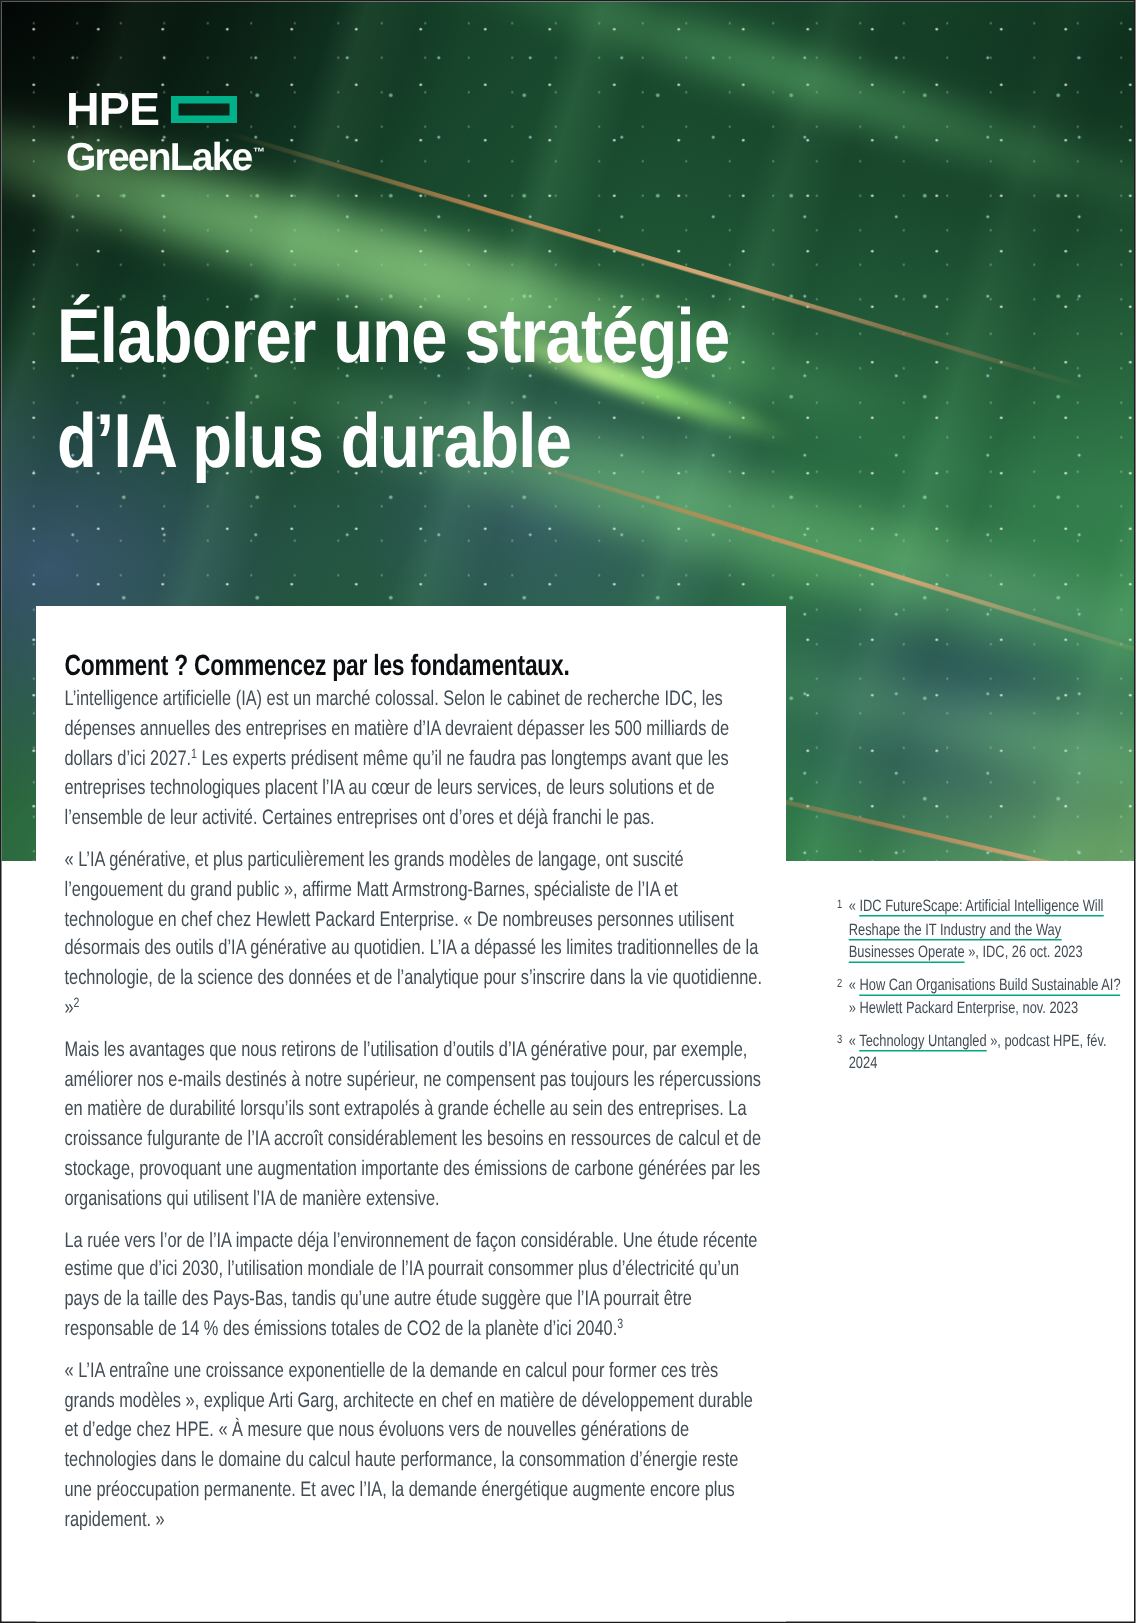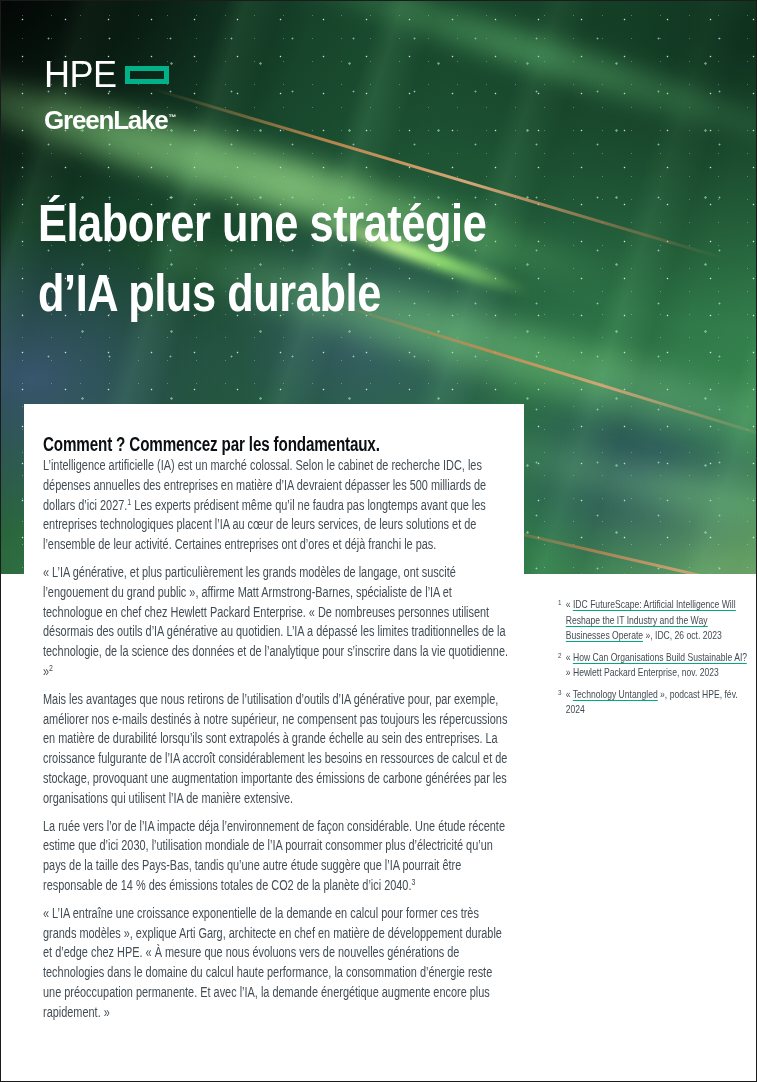--- a/index.html
+++ b/index.html
@@ -43,23 +43,23 @@
   .streak{position:absolute;transform-origin:0 0;}
   .streak1{left:150px;top:86px;width:600px;height:3px;transform:rotate(16.5deg);filter:blur(.4px);
     background:linear-gradient(90deg,transparent,rgba(205,140,80,.85) 30%,rgba(235,175,125,.9) 55%,rgba(200,130,90,.5) 80%,transparent);}
   .streak2{left:330px;top:300px;width:470px;height:2.5px;transform:rotate(17deg);filter:blur(.4px);
     background:linear-gradient(90deg,transparent,rgba(205,140,80,.8) 35%,rgba(230,170,120,.85) 60%,transparent);}
   .streak3{left:470px;top:520px;width:330px;height:2.5px;transform:rotate(13deg);filter:blur(.4px);
     background:linear-gradient(90deg,transparent,rgba(200,135,85,.75) 40%,rgba(225,165,120,.8) 65%,transparent);}
   
   .logo{position:absolute;left:43px;top:56px;color:#fff;}
   .logo-row{display:flex;align-items:center;}
-  .logo-hpe{font-size:36px;font-weight:normal;letter-spacing:-.5px;line-height:1;}
+  .logo-hpe{font-size:31px;font-weight:bold;letter-spacing:-.5px;line-height:1;}
   .logo-mark{display:inline-block;width:34px;height:8px;border:5px solid #00B189;margin-left:8px;}
-  .logo-product{font-size:26px;font-weight:bold;letter-spacing:-1.2px;line-height:1;margin-top:14px;}
+  .logo-product{font-size:26px;font-weight:bold;letter-spacing:-1.2px;line-height:1;margin-top:3px;}
   .tm{font-size:8px;font-weight:bold;letter-spacing:0;vertical-align:9px;margin-left:1px;}
   
   .title{
     position:absolute;left:37px;top:188px;margin:0;width:720px;
     font-size:51px;line-height:70px;font-weight:bold;color:#ffffff;letter-spacing:-.5px;
     transform:scaleX(.85);transform-origin:0 0;
   }
   .title span{display:block;}
   
   .panel{

